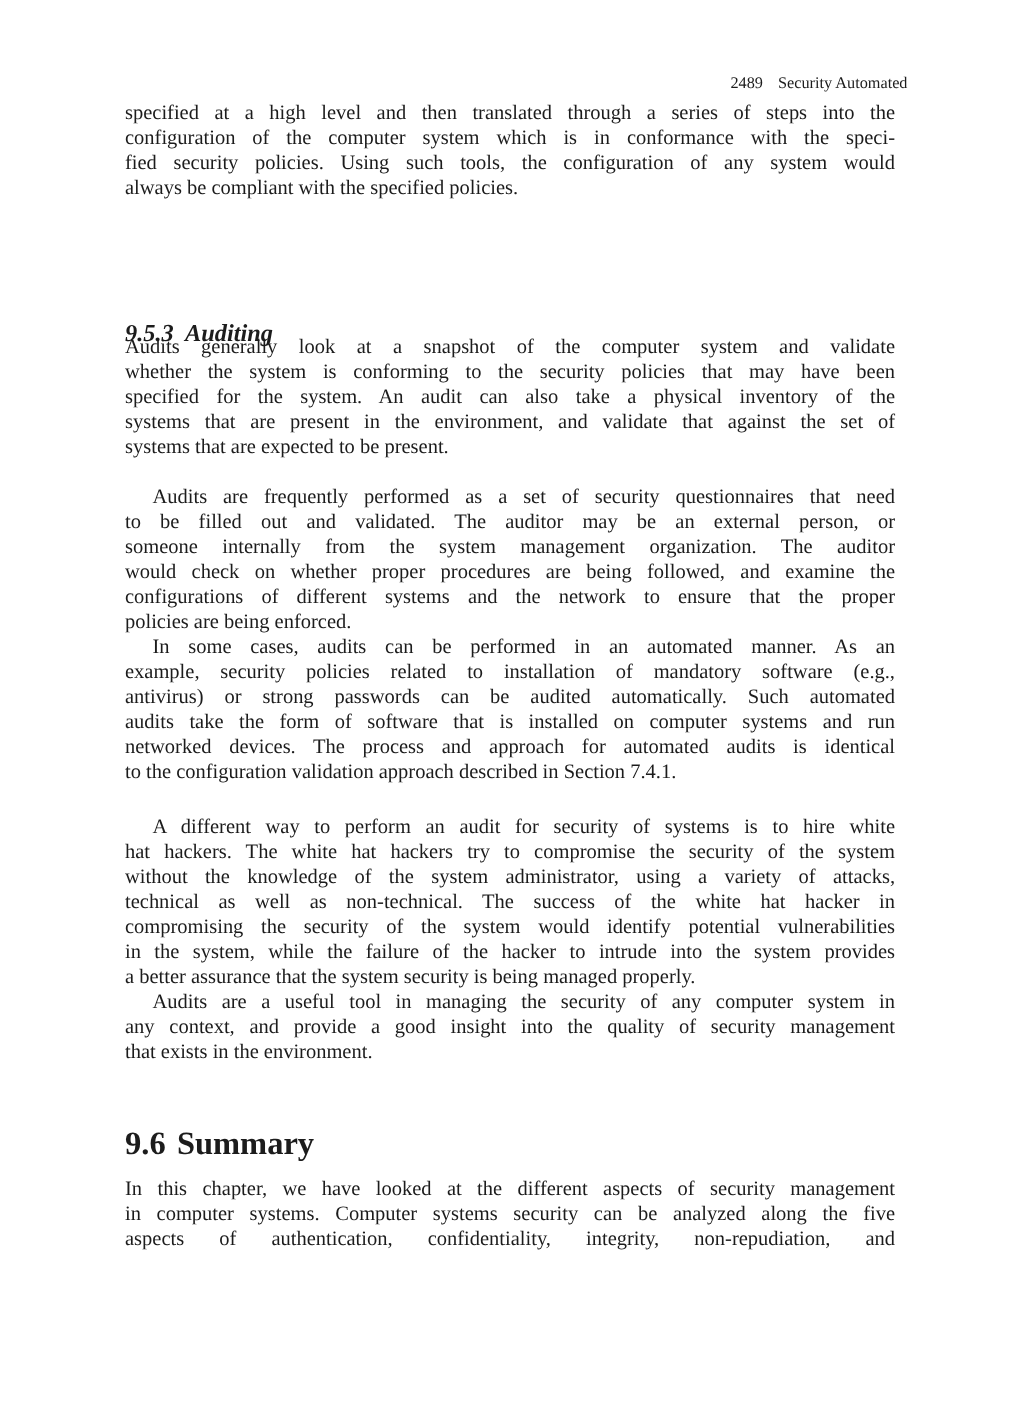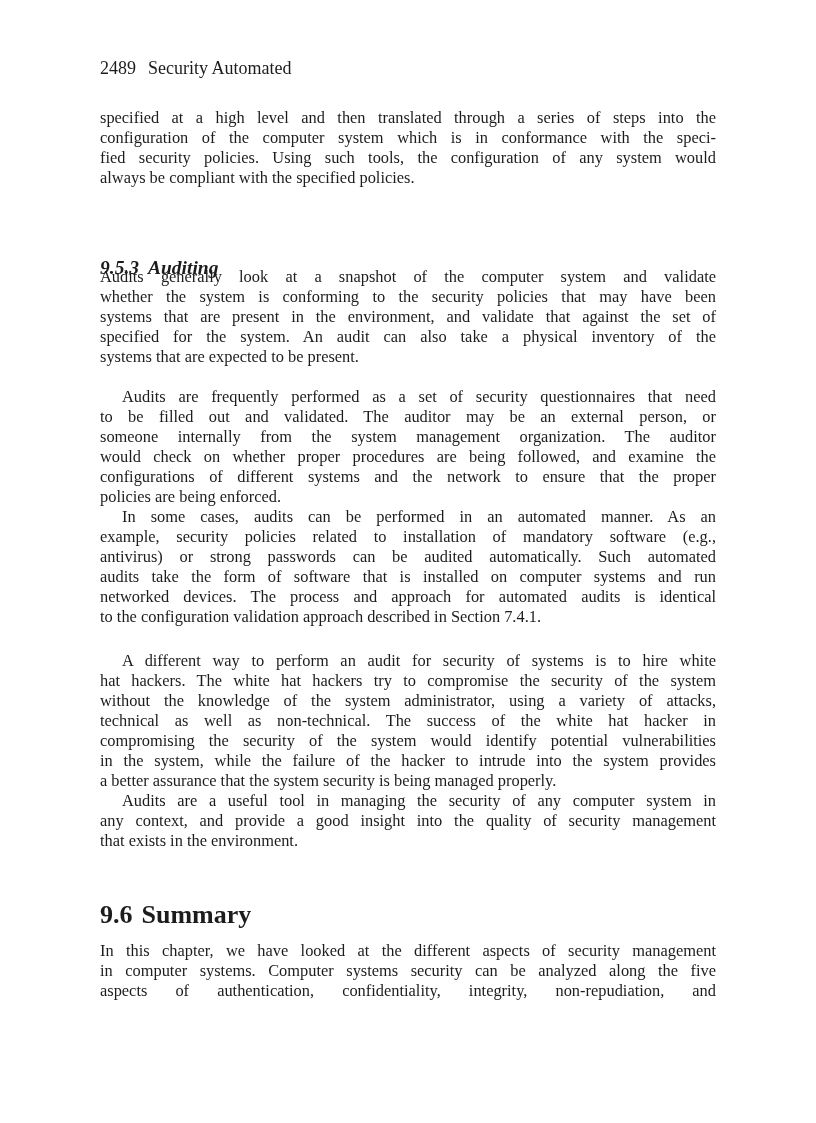--- a/index.html
+++ b/index.html
@@ -1,19 +1,19 @@
 <!DOCTYPE html>
 <html><head>
 <meta charset="utf-8">
 <style>
   html, body { margin: 0; padding: 0; background: #ffffff; }
   body { width: 816px; height: 1123px; position: relative; overflow: hidden; color: #1c1c1c;
          font-family: "Liberation Serif", "DejaVu Serif", serif; }
   .page { position: absolute; left: 100px; top: 0; width: 616px; }
-  .running-head { position: absolute; top: 58px; left: 0; width: 616px; font-size: 18px; display: flex; justify-content: flex-start; }
+  .running-head { position: absolute; top: 58px; left: 10px; width: 616px; font-size: 13px; display: flex; justify-content: flex-end; }
   .running-head .right span.num { margin-right: 12px; }
   .block { position: absolute; left: 0; width: 616px; }
   .line { font-size: 16.4px; line-height: 20px; height: 20px; white-space: nowrap; text-align: justify; text-align-last: justify; }
   .line.last { text-align-last: left; }
   .line.indent { text-indent: 22px; }
   .heading-sub { position: absolute; left: 0; font-size: 19.5px; font-weight: bold; font-style: italic; }
   .heading-sec { position: absolute; left: 0; font-size: 26px; font-weight: bold; }
   .heading-sub .num, .heading-sec .num { margin-right: 9px; }
 </style>
 </head>
@@ -21,36 +21,36 @@
 
 <div class="page">
 
   <div class="running-head">
     <span>248</span>
     <span class="right">
       <span class="num">9</span><span>Security Automated</span>
     </span>
   </div>
 
-  <div class="block" style="top:108px;">
+  <div class="block" style="top:80px;">
     <div class="line">specified at a high level and then translated through a series of steps into the</div>
     <div class="line">configuration of the computer system which is in conformance with the speci-</div>
     <div class="line">fied security policies. Using such tools, the configuration of any system would</div>
     <div class="line last">always be compliant with the specified policies.</div>
   </div>
 
   <div class="heading-sub" style="top:225px;margin-top:32px;">
     <span class="num">9.5.3</span><span>Auditing</span>
   </div>
 
   <div class="block" style="top:267px;">
     <div class="line">Audits generally look at a snapshot of the computer system and validate</div>
     <div class="line">whether the system is conforming to the security policies that may have been</div>
+    <div class="line">specified for the system. An audit can also take a physical inventory of the</div>
     <div class="line">systems that are present in the environment, and validate that against the set of</div>
-    <div class="line">specified for the system. An audit can also take a physical inventory of the</div>
     <div class="line last">systems that are expected to be present.</div>
   </div>
 
   <div class="block" style="top:387px;">
     <div class="line indent">Audits are frequently performed as a set of security questionnaires that need</div>
     <div class="line">to be filled out and validated. The auditor may be an external person, or</div>
     <div class="line">someone internally from the system management organization. The auditor</div>
     <div class="line">would check on whether proper procedures are being followed, and examine the</div>
     <div class="line">configurations of different systems and the network to ensure that the proper</div>
     <div class="line last">policies are being enforced.</div>

